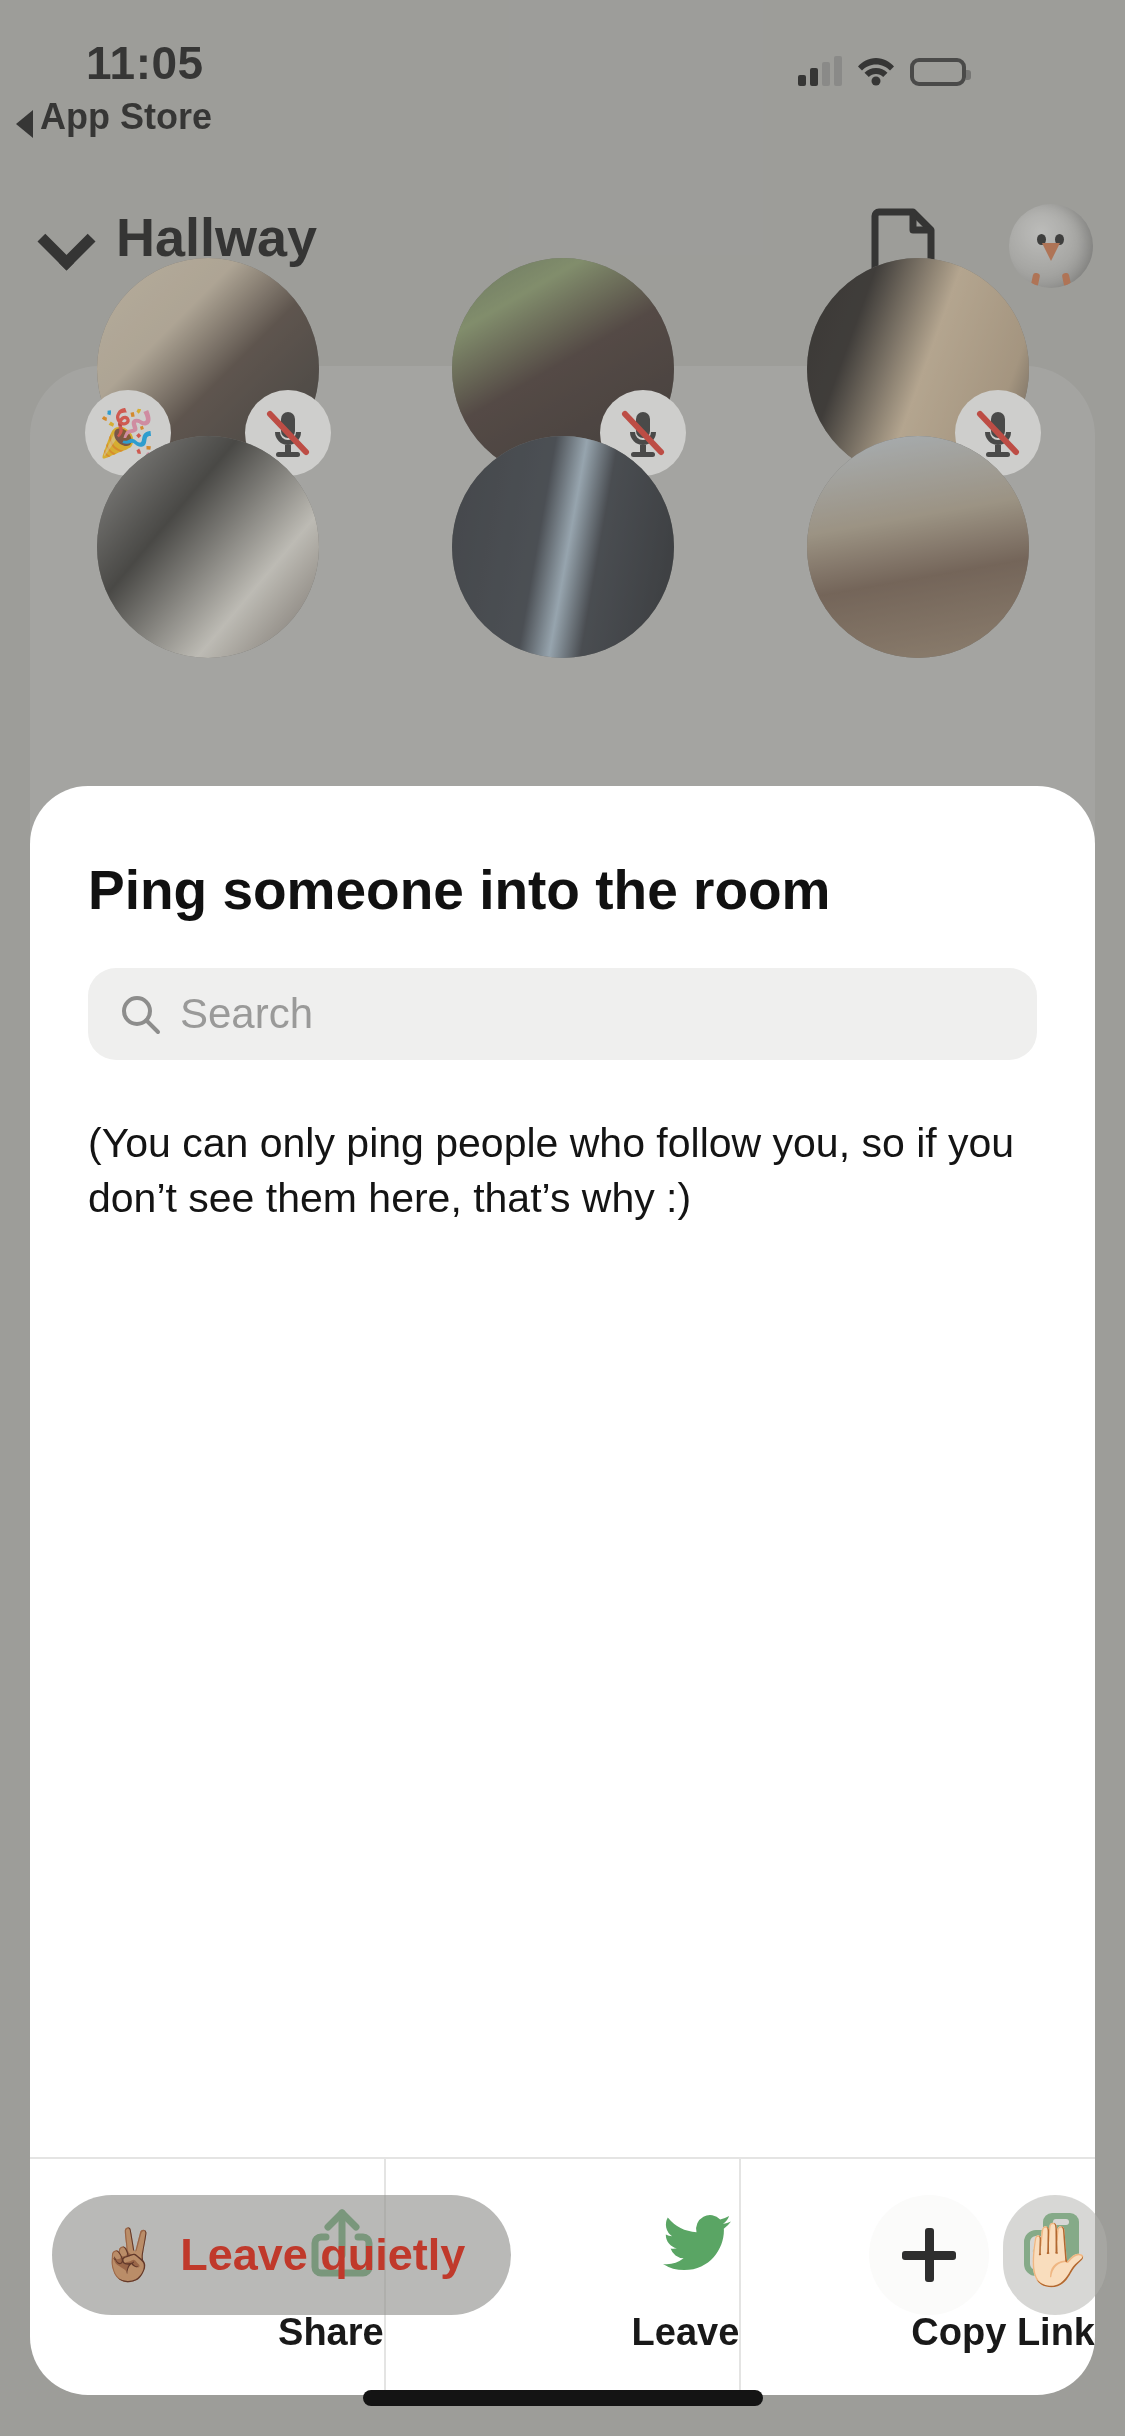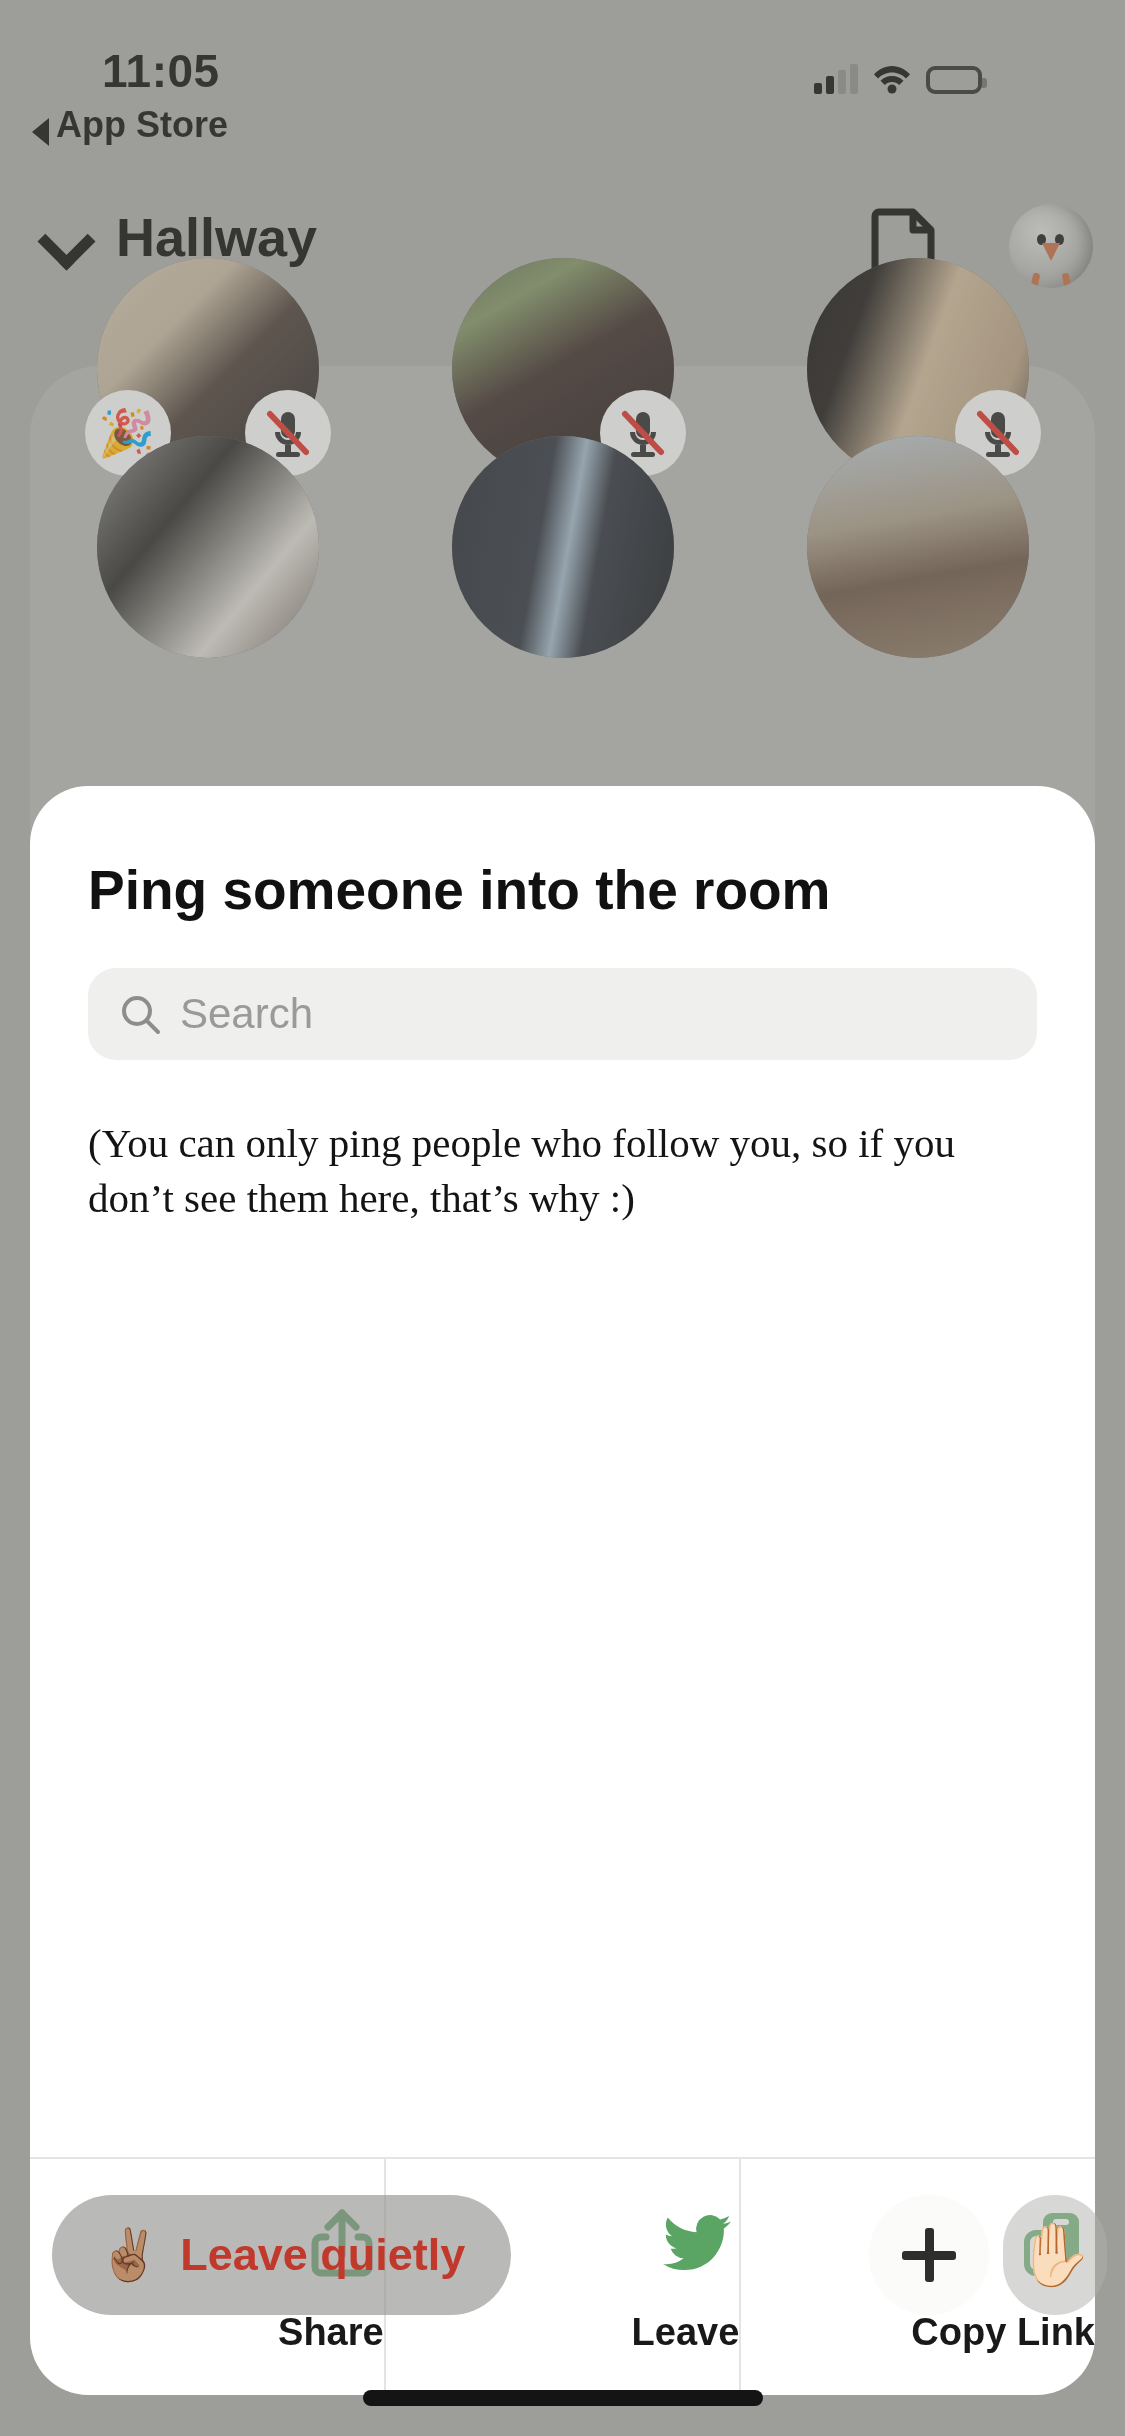--- a/index.html
+++ b/index.html
@@ -11,21 +11,21 @@
   }
   #screen {
     position: relative;
     width: 1125px; height: 2436px;
     background: #a9a9a5;
     overflow: hidden;
   }
 
   
   #status-bar {
-    position: absolute; top: 16px; left: 0; width: 1014px; height: 132px; margin-left: 16px;
+    position: absolute; top: 8px; left: 0; width: 1014px; height: 132px;
   }
   #status-time {
     position: absolute; left: 86px; top: 28px;
     font-size: 46px; font-weight: 600; color: #0d0d0d;
     letter-spacing: 0.5px;
   }
   #status-back {
     position: absolute; left: 16px; top: 88px;
     display: flex; align-items: flex-end; gap: 7px;
     font-size: 36px; font-weight: 600; color: #0d0d0d;
@@ -163,21 +163,21 @@
   #search-icon { width: 44px; height: 44px; flex: none; }
   #search-icon svg { width: 100%; height: 100%; }
   #search-input {
     flex: 1; border: none; outline: none; background: transparent;
     font-family: "Liberation Sans", sans-serif;
     font-size: 42px; color: #14532d;
   }
   #search-input::placeholder { color: #9a9a99; }
   #modal-note {
     margin: 56px 58px 0 58px;
-    font-size: 41px; line-height: 1.33; color: #141414; font-family: Liberation Serif, serif;
+    font-size: 41px; line-height: 1.33; color: #141414;
   }
   #modal-spacer { flex: 1; }
   #modal-actions {
     display: flex; border-top: 2px solid #e4e4e3; height: 238px;
   }
   .action {
     flex: 1; display: flex; flex-direction: column;
     align-items: flex-end; justify-content: center; gap: 26px;
     border-right: 2px solid #e4e4e3;
   }

